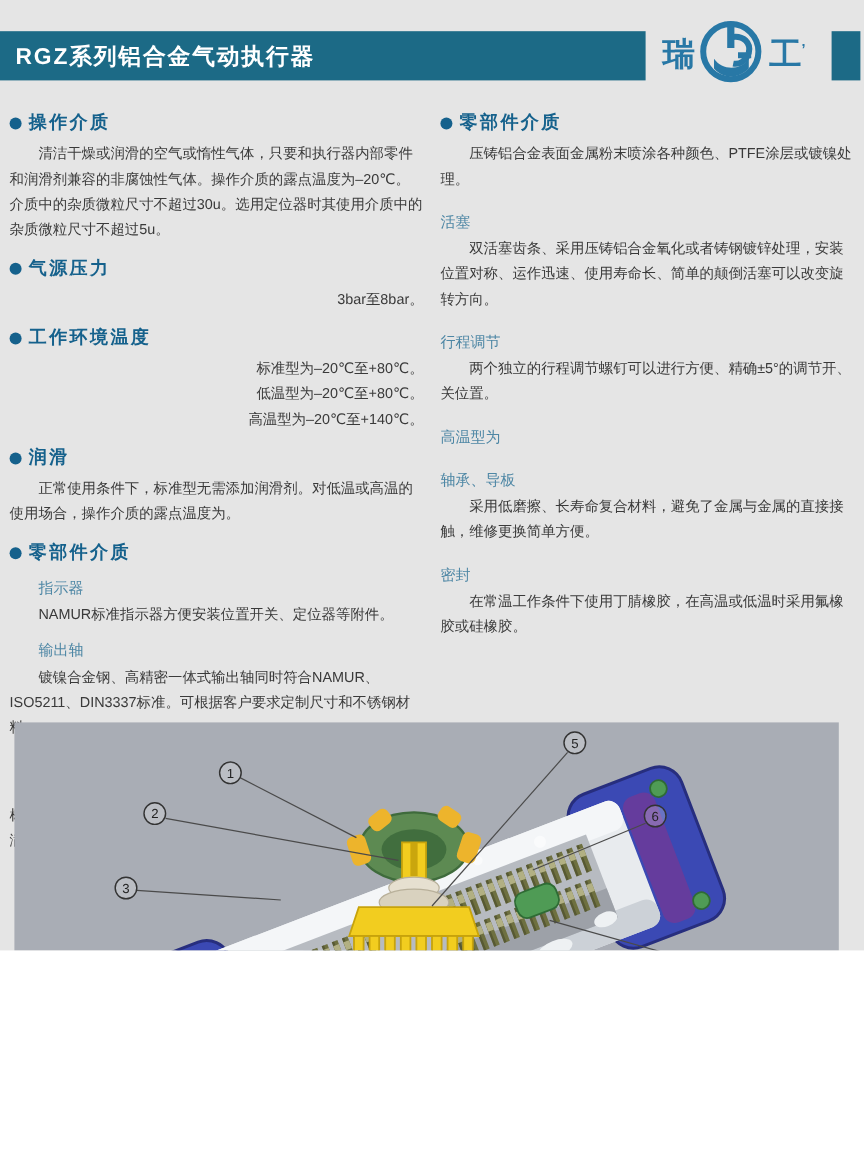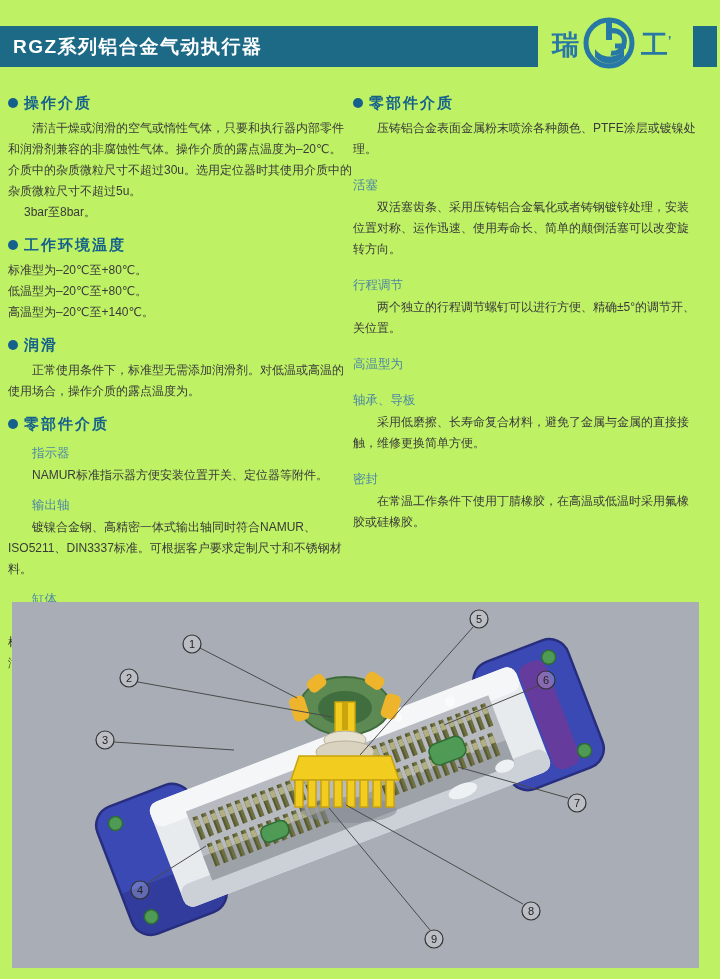--- a/index.html
+++ b/index.html
@@ -2,22 +2,22 @@
 <html lang="zh"><head>
 <meta charset="utf-8">
 <style>
   html,body{margin:0;padding:0;}
   body{
     font-family:"Liberation Sans","DejaVu Sans",sans-serif;
     background:#ffffff;
   }
   .page{
     position:relative;
-    width:720px;height:979px;
-    background:#bef264;
+    width:720px;height:792px;
+    background:#e5e5e5;
     overflow:hidden;
     outline:1px solid #e8e8e8;
   }
   
   .header-bar{
     position:absolute;left:0;top:26px;width:538px;height:41px;
     background:#1c6a86;
     display:flex;align-items:center;
   }
   .header-bar .title{
@@ -31,35 +31,35 @@
   .logo .cjk{font-size:27px;font-weight:bold;line-height:1;}
   .logo .mark{margin:0 2px;}
   .logo .tick{font-size:12px;font-weight:bold;align-self:flex-start;margin-top:22px;}
   .corner-block{
     position:absolute;left:693px;top:26px;width:24px;height:41px;
     background:#1c6a86;
   }
   
   .columns{
     position:absolute;top:92px;left:8px;width:704px;
-    display:flex;
+    display:flex;gap:14px;
   }
   .col{width:345px;font-size:12px;line-height:21px;color:#3a3a3a;}
   .sec-head{
     display:flex;align-items:center;
     color:#15618c;font-size:15px;font-weight:bold;letter-spacing:2px;
     margin:11px 0 5px 0;
   }
   .sec-head.first{margin-top:0;}
   .dot{
     width:10px;height:10px;border-radius:50%;
     background:#15618c;margin-right:6px;flex:0 0 auto;
   }
   .para{margin:0;text-indent:2em;}
-  .line{margin:0;}
+  .line{margin:0;text-align:right;}
   .line.indent1{padding-left:16px;}
   .sub-title{
     color:#4e87a5;font-size:12.5px;margin-top:9px;margin-bottom:1px;
   }
   .col-left .sub-title{padding-left:24px;}
   .col-right .sub-title{margin-top:15px;}
   
   .figure-box{
     position:absolute;left:12px;top:602px;width:687px;height:366px;
     background:#a9adb5;
@@ -94,20 +94,24 @@
   <div class="columns">
 
     <div class="col col-left">
 
       <div class="sec-head first">
         <span class="dot"></span>
         <span>操作介质</span>
       </div>
       <p class="para">清洁干燥或润滑的空气或惰性气体，只要和执行器内部零件和润滑剂兼容的非腐蚀性气体。操作介质的露点温度为–20℃。介质中的杂质微粒尺寸不超过30u。选用定位器时其使用介质中的杂质微粒尺寸不超过5u。</p>
 
+      <div class="sec-head">
+        <span class="dot"></span>
+        <span>气源压力</span>
+      </div>
       <p class="line indent1">3bar至8bar。</p>
 
       <div class="sec-head">
         <span class="dot"></span>
         <span>工作环境温度</span>
       </div>
       <p class="line">标准型为–20℃至+80℃。</p>
       <p class="line">低温型为–20℃至+80℃。</p>
       <p class="line">高温型为–20℃至+140℃。</p>
 

